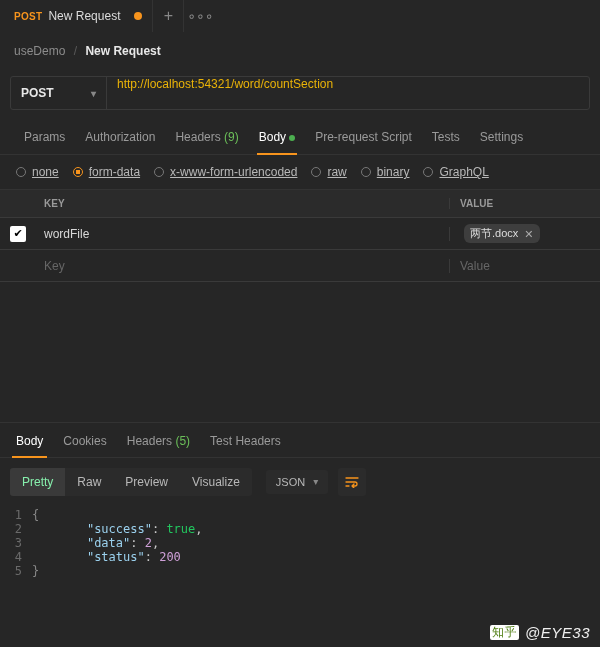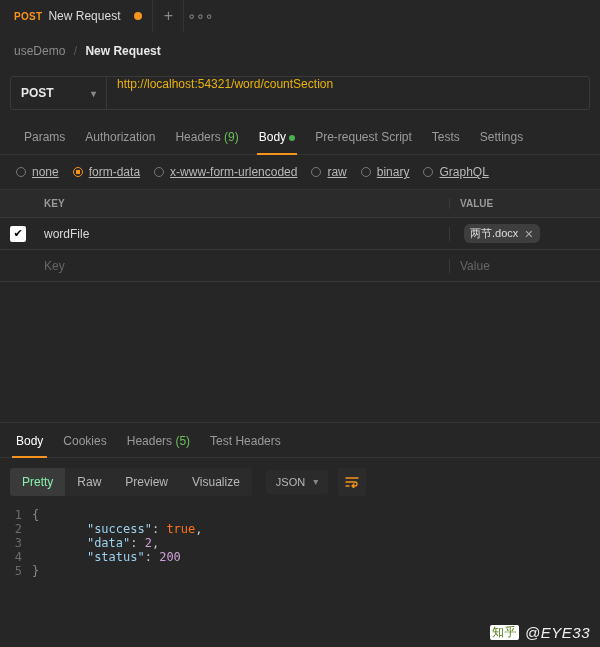--- a/index.html
+++ b/index.html
@@ -60,21 +60,21 @@
   .segbtn.active { background:#3a3a3a; color:#86efac; }
   .jsonpick { margin-left:14px; display:flex; align-items:flex-start; gap:8px; background:#2b2b2b; padding:6px 10px; border-radius:3px; color:#b8b8b8; font-size:11px; }
   .wrapbtn { margin-left:10px; width:28px; height:28px; display:flex; align-items:center; justify-content:center; background:#2b2b2b; border-radius:3px; color:#f7941d; font-size:14px; }
   .code { font-family: Menlo, Consolas, monospace; font-size:12px; padding:4px 0 0 0; }
   .codeline { display:flex; }
   .gutter { width:32px; text-align:right; padding-right:10px; color:#6a6a6a; }
   .linebody { padding-left:12px; white-space:pre; }
   .brace-col { width:14px; color:#888; }
   .jkey { color:#9bd1ee; }
   .jpunct { color:#c8c8c8; }
-  .jbool { color:#f97316; }
+  .jbool { color:#22c55e; }
   .jnum { color:#cfa0d8; }
   .watermark { position:absolute; right:10px; bottom:6px; color:#f0f0f0; font-size:15px; letter-spacing:0.5px; font-style:italic; display:flex; align-items:center; gap:6px;}
   .zhi { font-style:normal; font-family: "PingFang SC","Microsoft YaHei",sans-serif; background:#fff; color:#4d7c0f; padding:0 2px; border-radius:2px; font-size:12px; display:inline-flex; align-items:center; height:15px;}
   .svg-icon { display:block; }
 </style>
 </head>
 <body>
 
 <div class="tabbar">
   <div class="tab">

